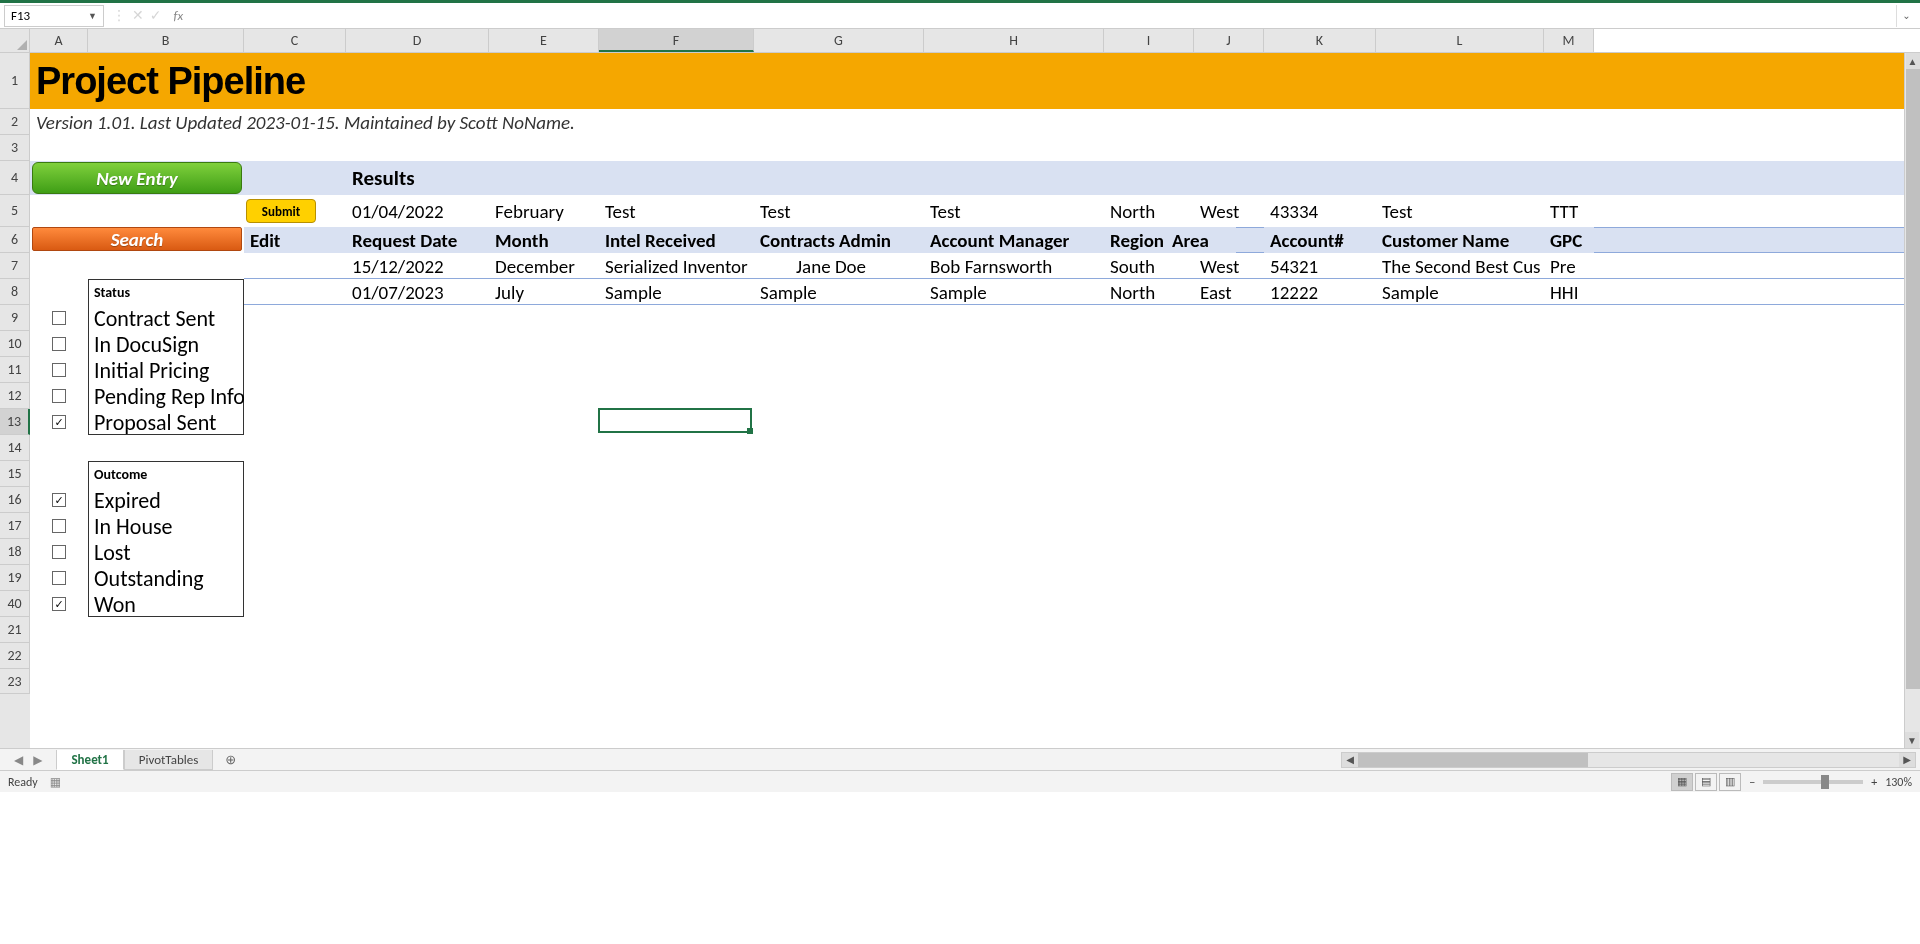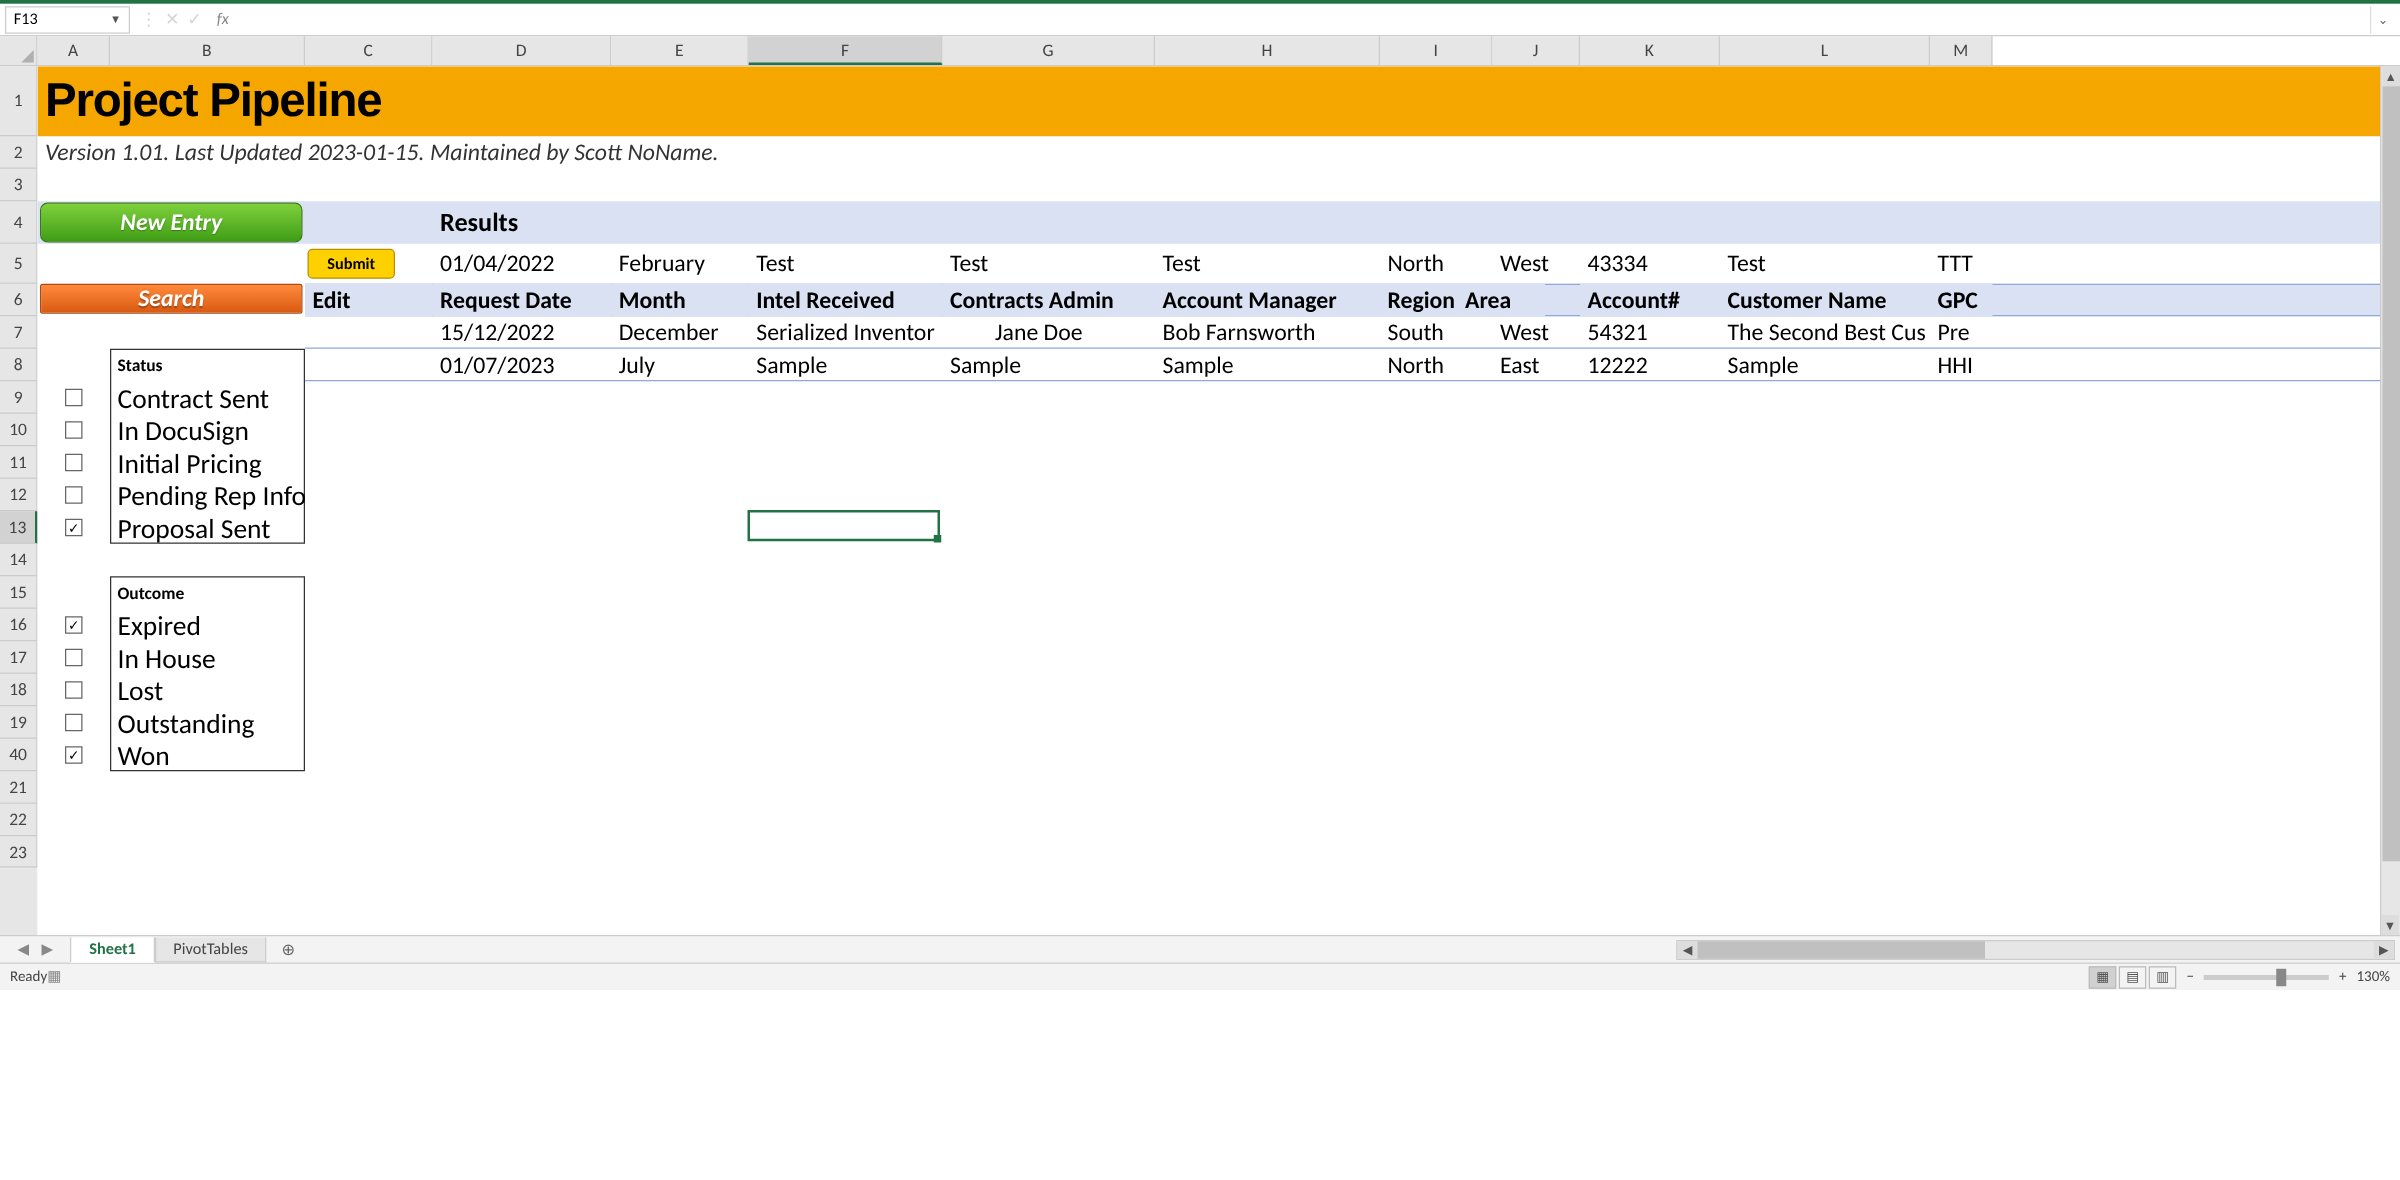--- a/index.html
+++ b/index.html
@@ -417,21 +417,21 @@
   <div class="sheet-hscroll">
     <div class="hscroll-track">
       <div class="hscroll-btn">◀</div>
       <div class="hscroll-thumb"></div>
       <div class="hscroll-btn" style="margin-left:auto;">▶</div>
     </div>
   </div>
 </div>
 
 <div class="status-bar">
-  <div style="display:flex; gap:0; align-items:center;">
+  <div style="display:flex; gap:12px; align-items:center;">
     <span>Ready</span>
     <span style="color:#888;">▦</span>
   </div>
   <div class="status-right">
     <div class="view-btns">
       <div class="view-btn active">▦</div>
       <div class="view-btn">▤</div>
       <div class="view-btn">▥</div>
     </div>
     <span>−</span>

